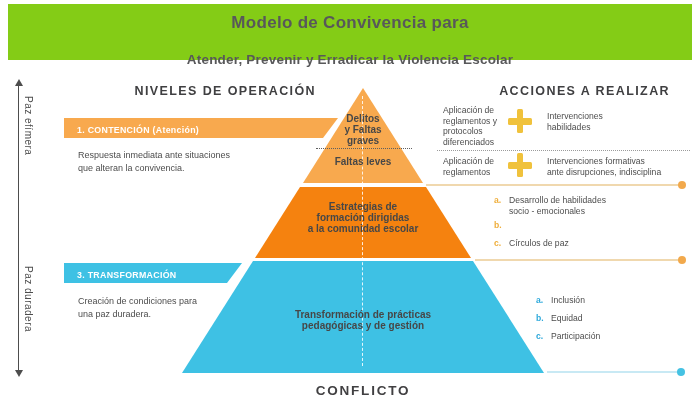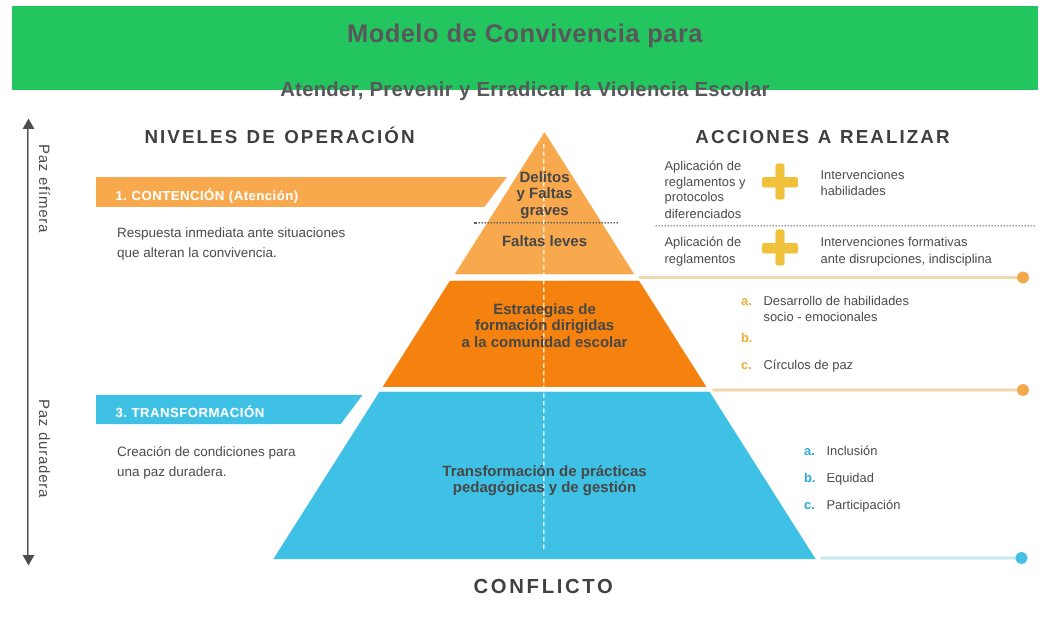--- a/index.html
+++ b/index.html
@@ -3,26 +3,26 @@
 <meta charset="utf-8">
 <style>
   html,body{margin:0;padding:0;background:#fff;}
   .canvas{
     position:relative;width:700px;height:411px;background:#fff;overflow:hidden;
     font-family:"Liberation Sans",sans-serif;color:#4d4d4d;
   }
   .pre{white-space:pre-line;}
 
   
-  .header{position:absolute;left:8px;top:4px;width:684px;height:56px;background:#22c55e;text-align:center;}
+  .header{position:absolute;left:8px;top:4px;width:684px;height:56px;background:#84cc16;text-align:center;}
   .header .h1{margin-top:9px;font-size:17px;font-weight:bold;color:#58585a;letter-spacing:.3px;}
   .header .h2{margin-top:19px;font-size:13.5px;font-weight:bold;color:#58585a;letter-spacing:.2px;}
 
   
-  .col-title{position:absolute;font-size:12.5px;font-weight:bold;letter-spacing:1.4px;color:#3f3f41;text-align:center;}
+  .col-title{position:absolute;font-size:12.5px;font-weight:bold;letter-spacing:1.4px;color:#3f3f41;text-align:right;}
   .col-title.left{left:58px;top:84px;width:258px;}
   .col-title.right{left:428px;top:84px;width:242px;}
 
   
   .axis{position:absolute;left:18px;top:86px;width:1px;height:284px;background:#4d4d4d;}
   .axis::before,.axis::after{content:"";position:absolute;left:-3.5px;border-left:4px solid transparent;border-right:4px solid transparent;}
   .axis::before{top:-7px;border-bottom:7px solid #4d4d4d;}
   .axis::after{bottom:-7px;border-top:7px solid #4d4d4d;}
   .axis-label{position:absolute;left:23px;writing-mode:vertical-rl;font-size:10px;color:#4d4d4d;letter-spacing:.5px;}
   .axis-label.top{top:96px;}

